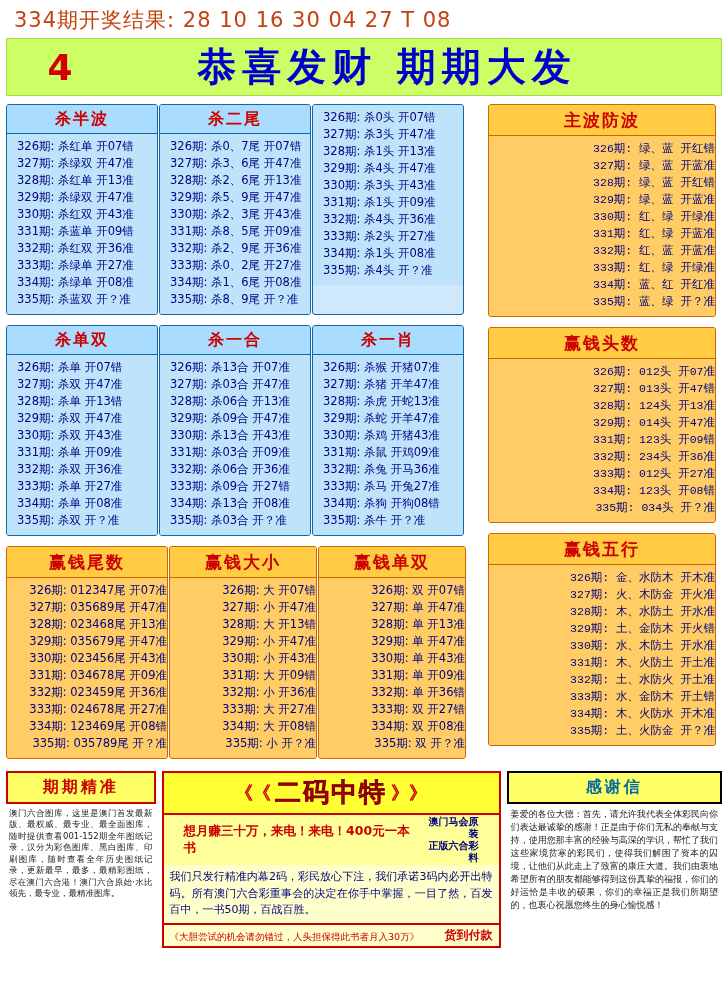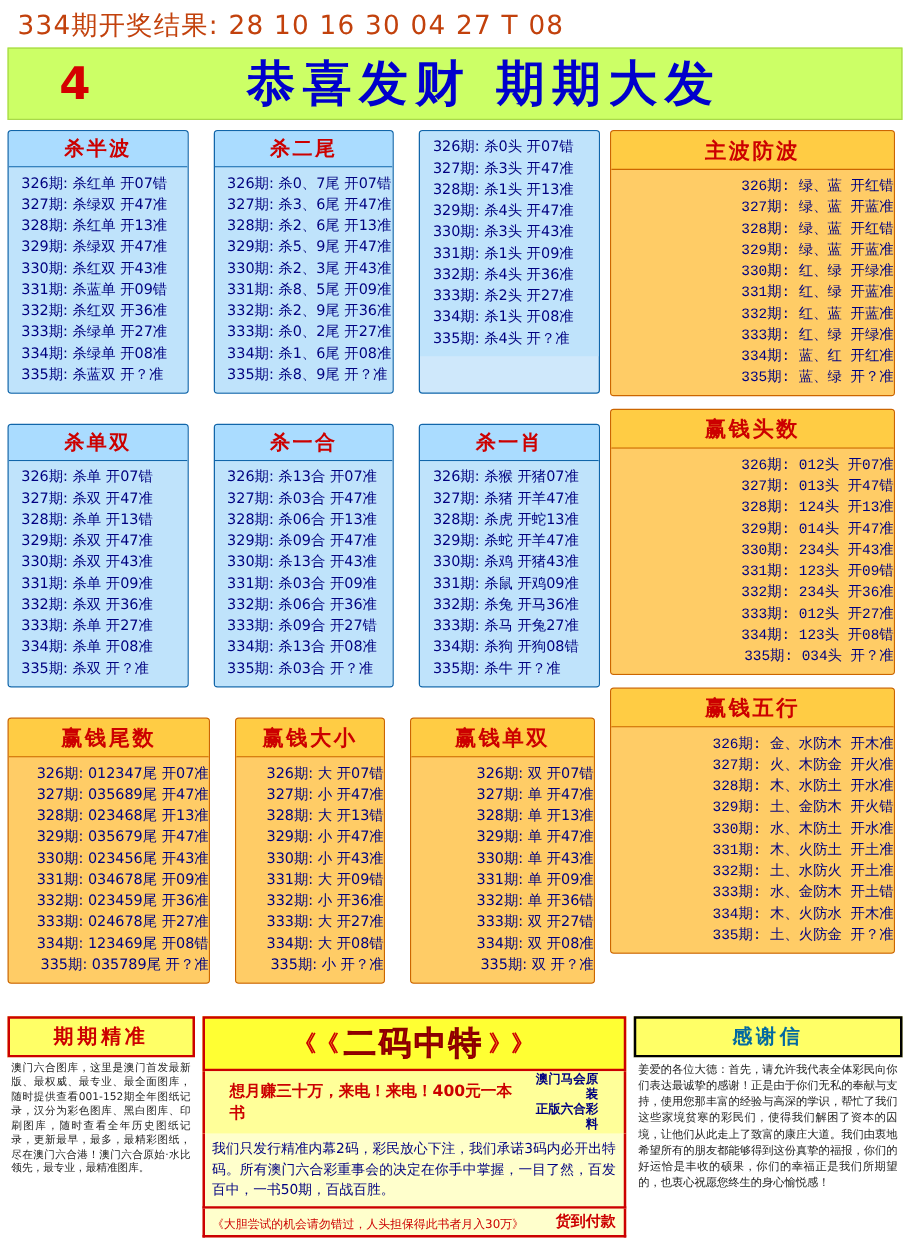--- a/index.html
+++ b/index.html
@@ -47,21 +47,21 @@
     flex: 1;
     text-align: center;
     padding-right: 40px;
   }
 
   
   .cols { display: flex; gap: 8px; align-items: flex-start; }
   .left-col { width: 474px; }
   .right-col { width: 188px; font-family: Liberation Mono, monospace; }
 
-  .row { display: flex; gap: 20px; margin-bottom: 24px; }
+  .row { display: flex; gap: 1px; margin-bottom: 10px; }
 
   .card {
     border: 1px solid #1a6fb5;
     border-radius: 3px;
     overflow: hidden;
   }
   .card .ttl {
     text-align: center;
     font-size: 16px;
     font-weight: bold;
@@ -86,21 +86,21 @@
   .orange .ttl { background: #ffcc44; color: #cc0000; border-bottom: 1px solid #cc6600; font-size: 17px; }
   .orange .body { background: #ffcc66; color: #000080; text-align: right; }
   .orange .body .ln { padding-left: 12px; }
 
   .w1 { width: 152px; }
   .w2 { width: 152px; }
   .w3 { width: 152px; }
   .w-right { width: 228px; }
 
   .oc1 { width: 162px; }
-  .oc2 { width: 120px; }
+  .oc2 { width: 148px; }
   .oc3 { width: 148px; }
 
   
   .bottom { display: flex; gap: 6px; margin-top: 2px; }
   .b-left { width: 150px; }
   .b-mid { width: 340px; }
   .b-right { width: 216px; }
   .b-left .hd {
     background: #ffff66;
     border: 2px solid #cc0000;
@@ -363,21 +363,20 @@
         </div>
       </div>
 
       <div class="card orange w-right" style="margin-bottom:10px;">
         <div class="ttl">赢钱头数</div>
         <div class="body">
           <div class="ln">326期: 012头 开07准</div>
           <div class="ln">327期: 013头 开47错</div>
           <div class="ln">328期: 124头 开13准</div>
           <div class="ln">329期: 014头 开47准</div>
-          <div class="ln">330期: 234头 开43准</div>
           <div class="ln">331期: 123头 开09错</div>
           <div class="ln">332期: 234头 开36准</div>
           <div class="ln">333期: 012头 开27准</div>
           <div class="ln">334期: 123头 开08错</div>
           <div class="ln">335期: 034头 开？准</div>
         </div>
       </div>
 
       <div class="card orange w-right">
         <div class="ttl">赢钱五行</div>

